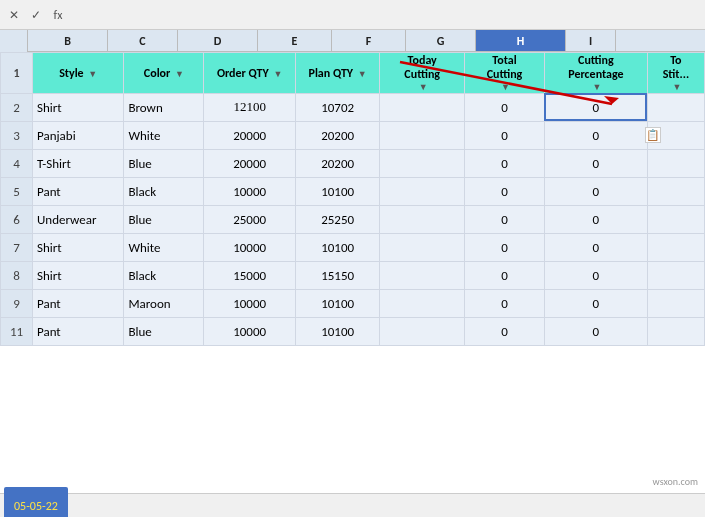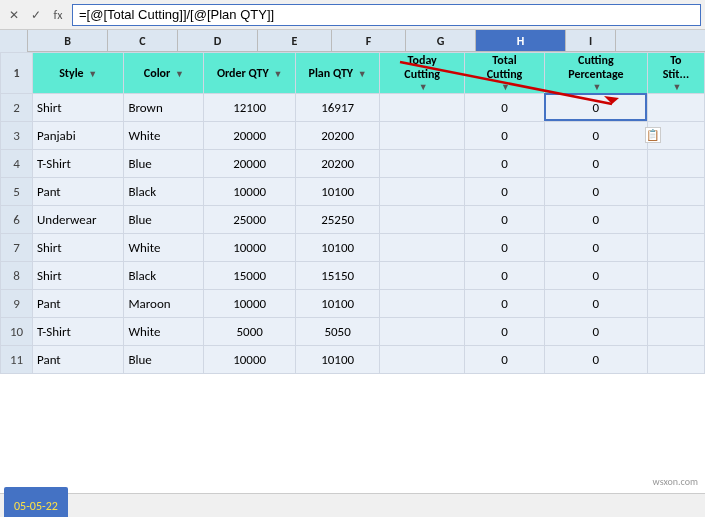--- a/index.html
+++ b/index.html
@@ -190,21 +190,20 @@
   </style>
 </head>
 <body>
 
 <div class="formula-bar">
   <div class="formula-icons">
     <div class="formula-icon-btn">✕</div>
     <div class="formula-icon-btn">✓</div>
     <div class="formula-icon-btn">fx</div>
   </div>
-  <input class="formula-input" type="text" value="=[@[Total Cutting]]/[@[Plan QTY]]" style="">
 </div>
 
 <div class="col-header-row" id="col-header-row">
     <div class="row-num-cell" style="height: 22px;"></div>
     <div class="col-header-cell" style="width: 80px; min-width: 80px;">B</div>
     <div class="col-header-cell" style="width: 70px; min-width: 70px;">C</div>
     <div class="col-header-cell" style="width: 80px; min-width: 80px;">D</div>
     <div class="col-header-cell" style="width: 74px; min-width: 74px;">E</div>
     <div class="col-header-cell" style="width: 74px; min-width: 74px;">F</div>
     <div class="col-header-cell" style="width: 70px; min-width: 70px;">G</div>
@@ -233,22 +232,22 @@
           <th class="filter-cell" style="width: 50px;">
             <div class="header-two-line">To<br>Stit... <span class="filter-arrow">▼</span></div>
           </th>
         </tr>
       </thead>
       <tbody>
         <tr>
           <td class="row-num">2</td>
           <td class="" style="width: 80px;">Shirt</td>
           <td class="" style="width: 70px;">Brown</td>
-          <td class="num" style="width: 80px;">12100</td>
-          <td class="num" style="width: 74px;">16917</td>
+          <td class="num" style="width: 80px; font-family: Liberation Serif, serif;">12100</td>
+          <td class="num" style="width: 74px;">10702</td>
           <td class="num" style="width: 74px;"></td>
           <td class="num" style="width: 70px;">0</td>
           <td class="num cell-relative selected-cell" style="width: 90px;">0</td>
           <td class="num" style="width: 50px;"></td>
         </tr>
         <tr>
           <td class="row-num">3</td>
           <td class="" style="width: 80px; margin-left: 48px;">Panjabi</td>
           <td class="" style="width: 70px;">White</td>
           <td class="num" style="width: 80px;">20000</td>
@@ -318,31 +317,20 @@
           <td class="" style="width: 80px;">Pant</td>
           <td class="" style="width: 70px;">Maroon</td>
           <td class="num" style="width: 80px;">10000</td>
           <td class="num" style="width: 74px;">10100</td>
           <td class="num" style="width: 74px;"></td>
           <td class="num" style="width: 70px;">0</td>
           <td class="num cell-relative" style="width: 90px;">0</td>
           <td class="num" style="width: 50px;"></td>
         </tr>
         <tr>
-          <td class="row-num">10</td>
-          <td class="" style="width: 80px;">T-Shirt</td>
-          <td class="" style="width: 70px;">White</td>
-          <td class="num" style="width: 80px;">5000</td>
-          <td class="num" style="width: 74px;">5050</td>
-          <td class="num" style="width: 74px;"></td>
-          <td class="num" style="width: 70px;">0</td>
-          <td class="num cell-relative" style="width: 90px;">0</td>
-          <td class="num" style="width: 50px;"></td>
-        </tr>
-        <tr>
           <td class="row-num">11</td>
           <td class="" style="width: 80px;">Pant</td>
           <td class="" style="width: 70px;">Blue</td>
           <td class="num" style="width: 80px;">10000</td>
           <td class="num" style="width: 74px;">10100</td>
           <td class="num" style="width: 74px;"></td>
           <td class="num" style="width: 70px;">0</td>
           <td class="num cell-relative" style="width: 90px;">0</td>
           <td class="num" style="width: 50px;"></td>
         </tr>

